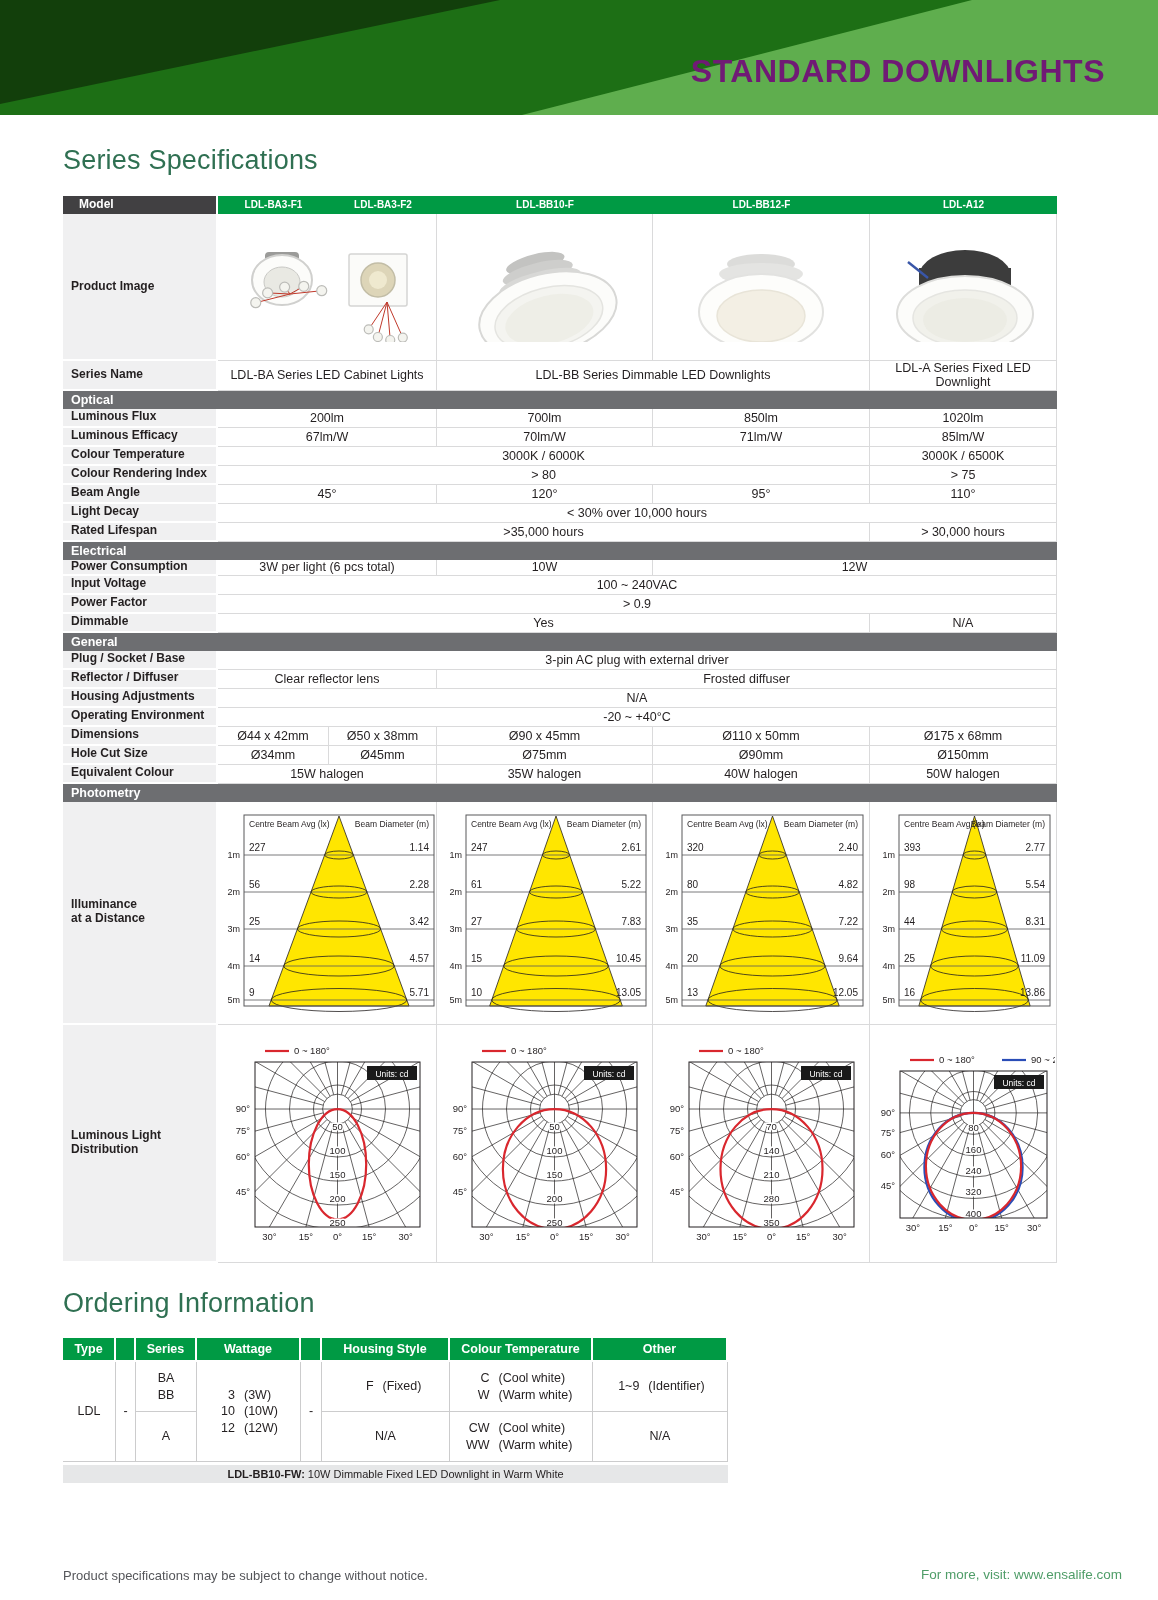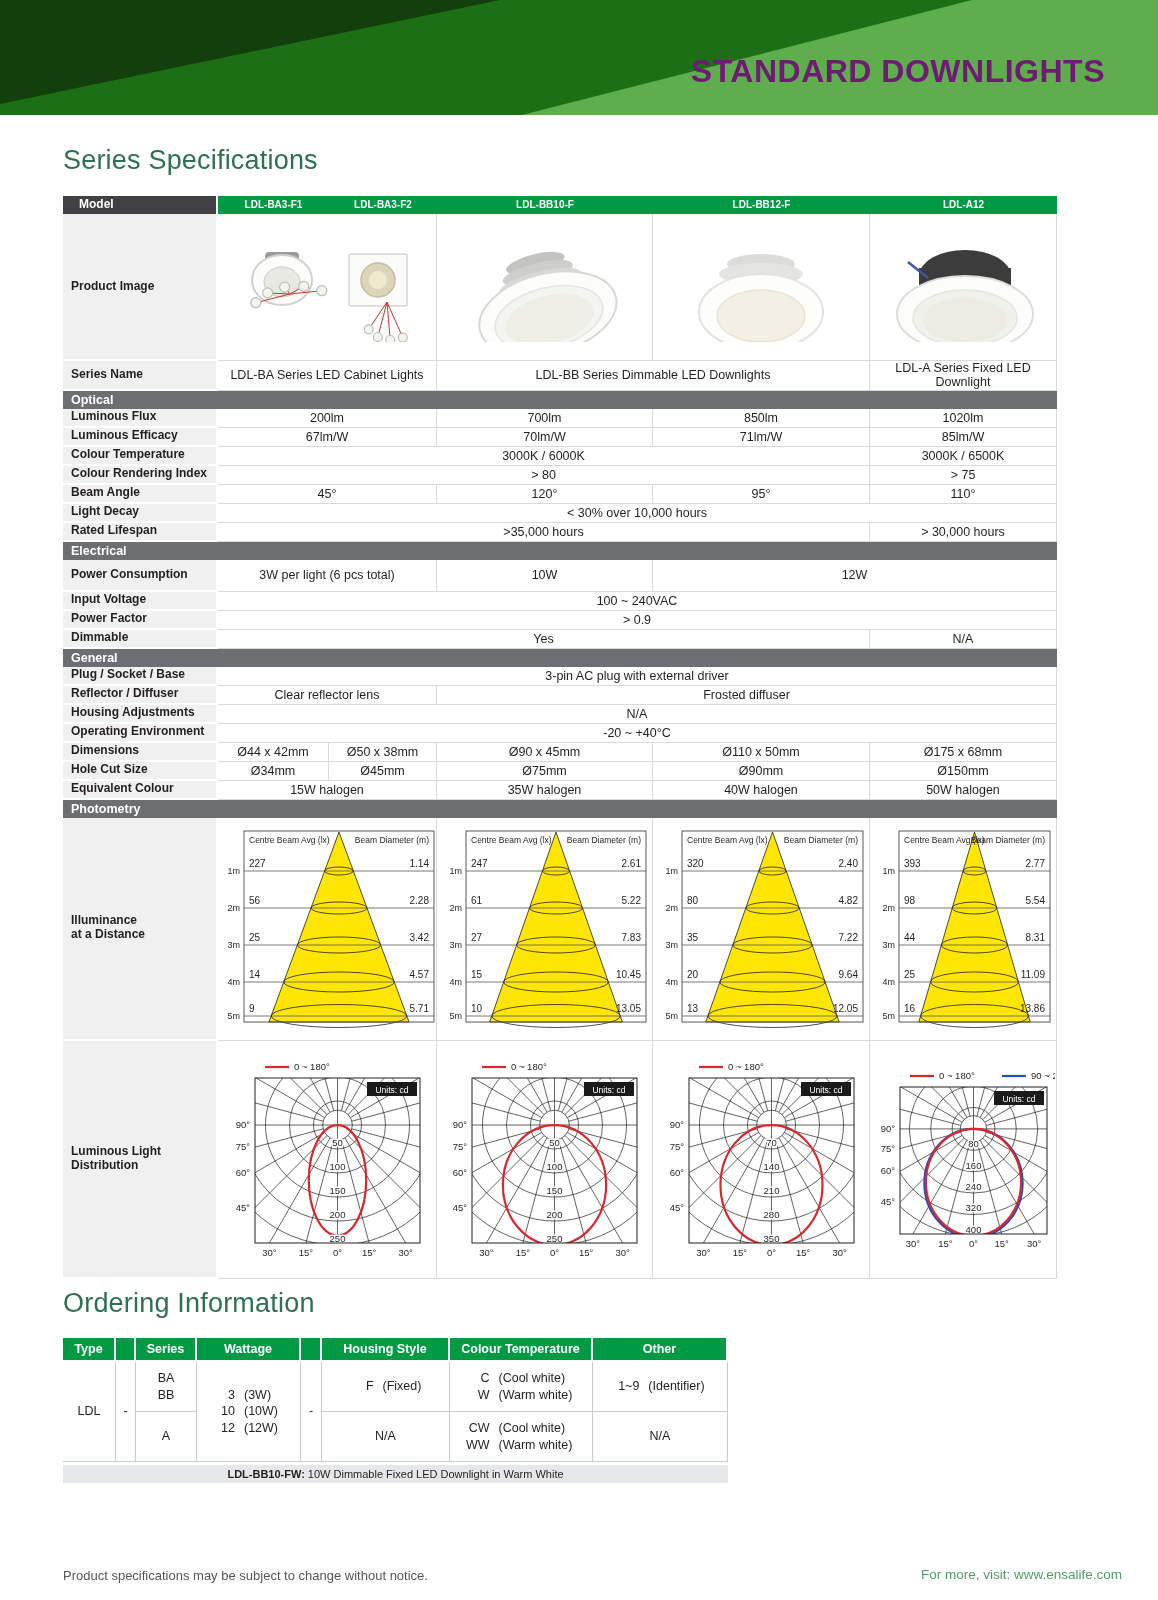--- a/index.html
+++ b/index.html
@@ -197,21 +197,21 @@
           <td colspan="5">&lt; 30% over 10,000 hours</td>
         </tr>
         <tr style="height: 19px;">
           <td class="lbl">Rated Lifespan</td>
           <td colspan="4">&gt;35,000 hours</td>
           <td>&gt; 30,000 hours</td>
         </tr>
         <tr style="height: 18px;">
           <td class="sect" colspan="6">Electrical</td>
         </tr>
-        <tr style="height: 32px; border-radius: 6px;">
+        <tr style="height: 16px; border-radius: 6px;">
           <td class="lbl">Power Consumption</td>
           <td colspan="2">3W per light (6 pcs total)</td>
           <td>10W</td>
           <td colspan="2">12W</td>
         </tr>
         <tr style="height: 19px;">
           <td class="lbl">Input Voltage</td>
           <td colspan="5">100 ~ 240VAC</td>
         </tr>
         <tr style="height: 19px;">

